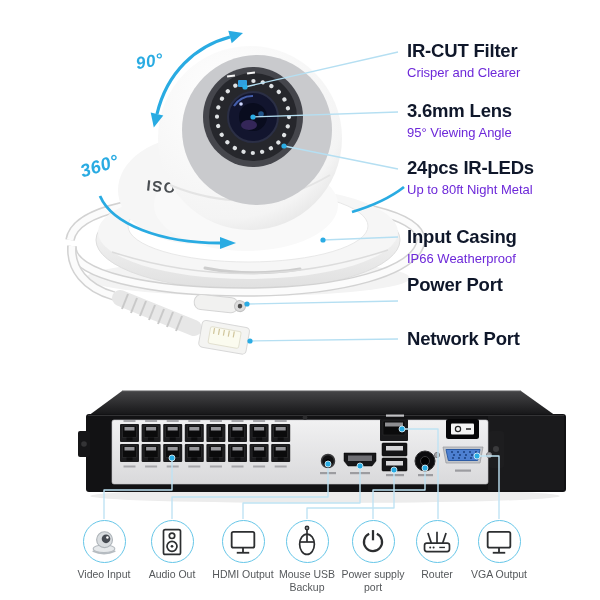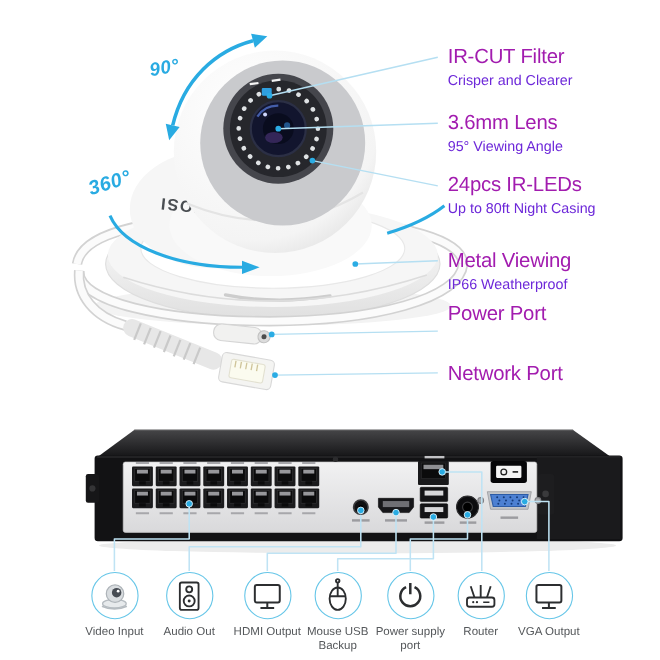--- a/index.html
+++ b/index.html
@@ -4,21 +4,21 @@
 <style>
   html,body{margin:0;padding:0;background:#fff;}
   #stage{position:relative;width:600px;height:600px;background:#ffffff;overflow:hidden;
          font-family:"Liberation Sans",sans-serif;}
   #art{position:absolute;left:0;top:0;}
   .rot-label{position:absolute;color:#29abe2;font-weight:bold;font-style:italic;
              font-size:17px;letter-spacing:.5px;}
   #deg90{left:136px;top:52px;transform:rotate(-10deg);}
   #deg360{left:80px;top:156px;transform:rotate(-17deg);font-size:18px;}
   .callout{position:absolute;left:407px;width:180px;}
-  .callout h3{margin:0;font-size:18.5px;font-weight:normal;color:#a21caf;letter-spacing:-.2px;}
+  .callout h3{margin:0;font-size:18.5px;font-weight:bold;color:#0f172a;letter-spacing:-.2px;}
   .callout p{margin:3px 0 0;font-size:13px;color:#6d28d9;}
   .legend-item{position:absolute;width:74px;text-align:center;}
   .legend-circle{width:41px;height:41px;border:1.5px solid #66c6e8;border-radius:50%;
                  background:#fff;margin:0 auto;display:flex;align-items:center;justify-content:center;}
   .legend-label{margin-top:5px;font-size:10.5px;line-height:1.25;color:#55585b;}
 </style>
 </head>
 <body>
 
 <div id="stage">
@@ -292,24 +292,24 @@
 <div class="callout" style="top:40px">
   <h3>IR-CUT Filter</h3>
   <p>Crisper and Clearer</p>
 </div>
 <div class="callout" style="top:100px">
   <h3>3.6mm Lens</h3>
   <p>95° Viewing Angle</p>
 </div>
 <div class="callout" style="top:157px">
   <h3>24pcs IR-LEDs</h3>
-  <p>Up to 80ft Night Casing</p>
+  <p>Up to 80ft Night Metal</p>
 </div>
 <div class="callout" style="top:226px">
-  <h3>Metal Viewing</h3>
+  <h3>Input Casing</h3>
   <p>IP66 Weatherproof</p>
 </div>
 <div class="callout" style="top:274px">
   <h3>Power Port</h3>
 </div>
 <div class="callout" style="top:328px">
   <h3>Network Port</h3>
 </div>
 
 <div class="legend-item" style="left:67px;top:520px">

